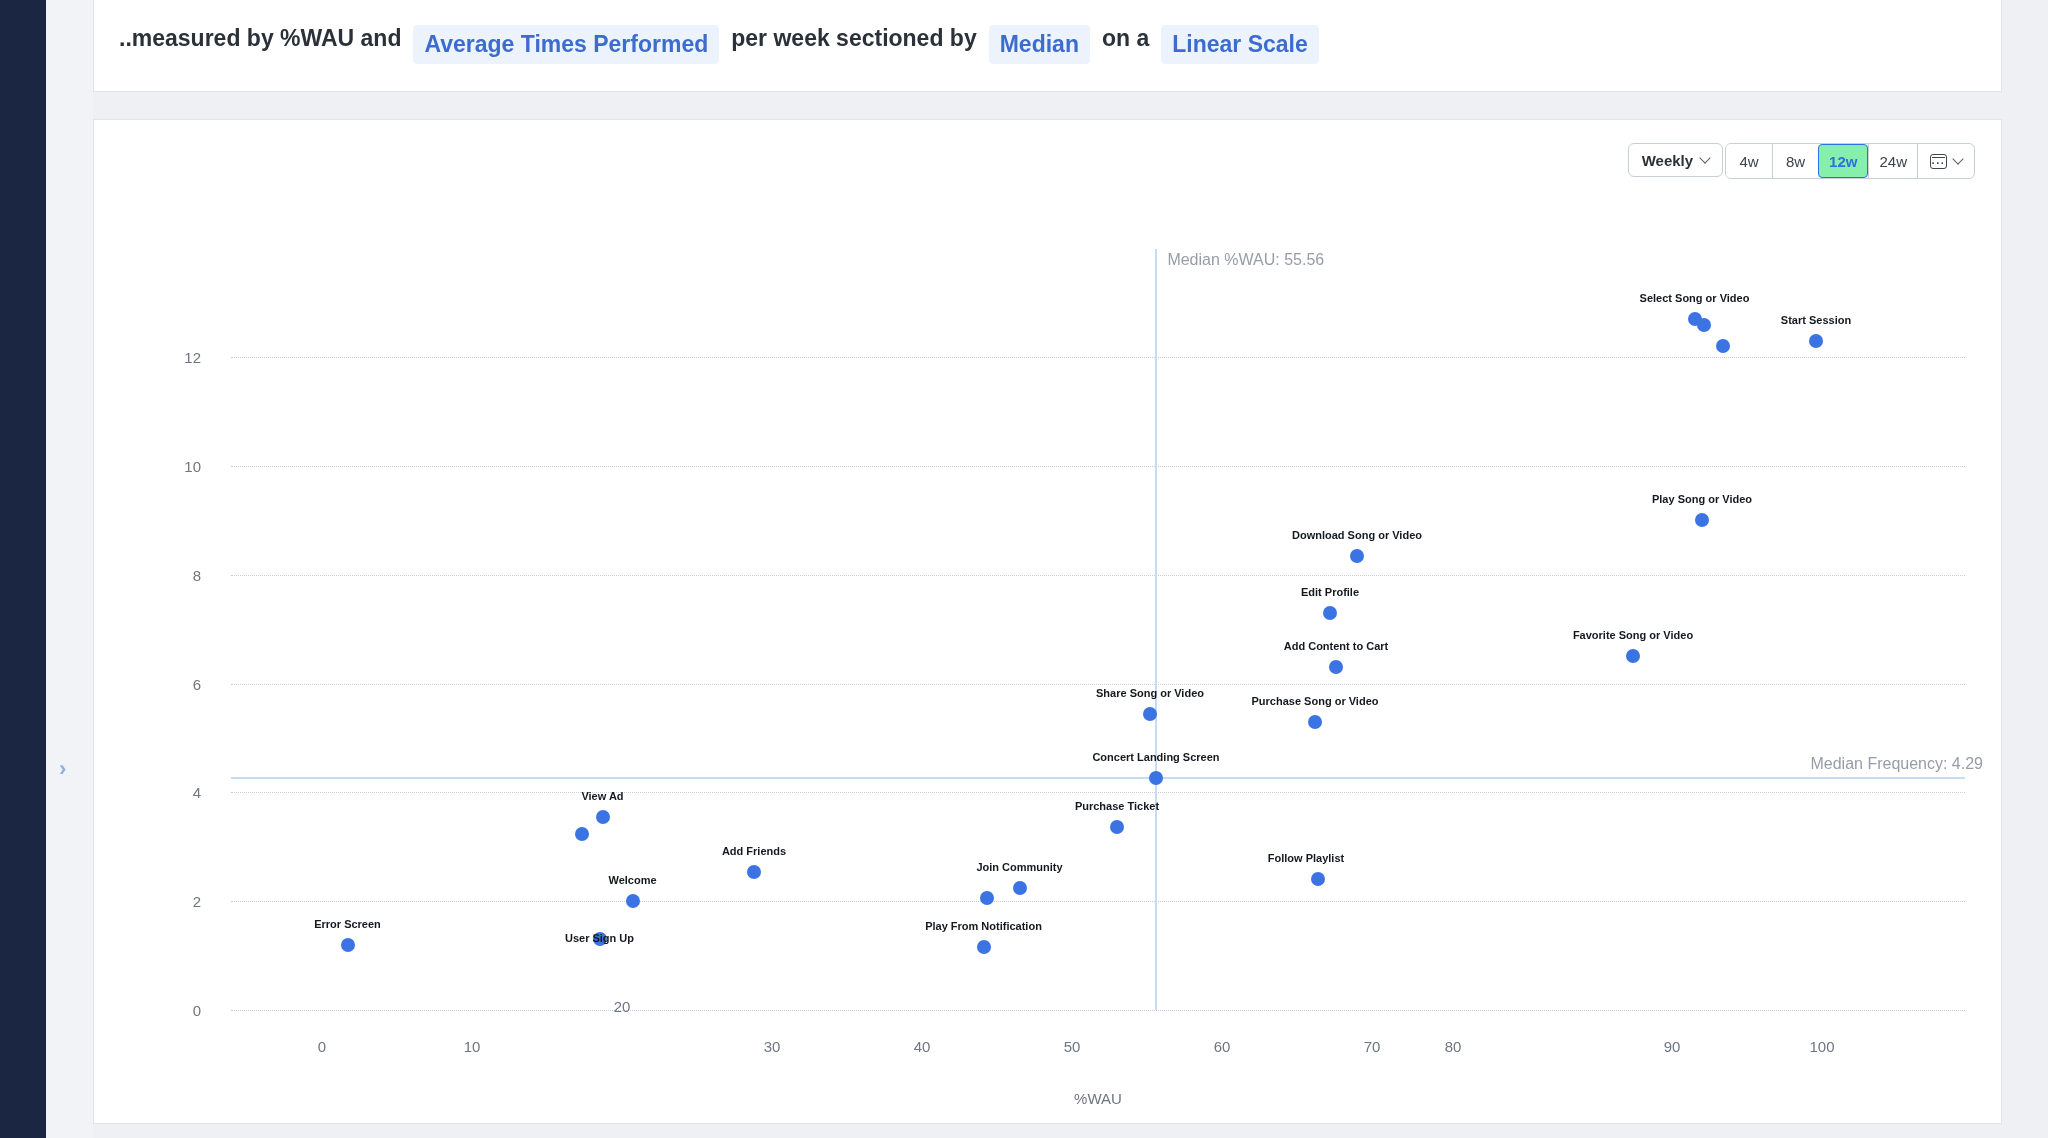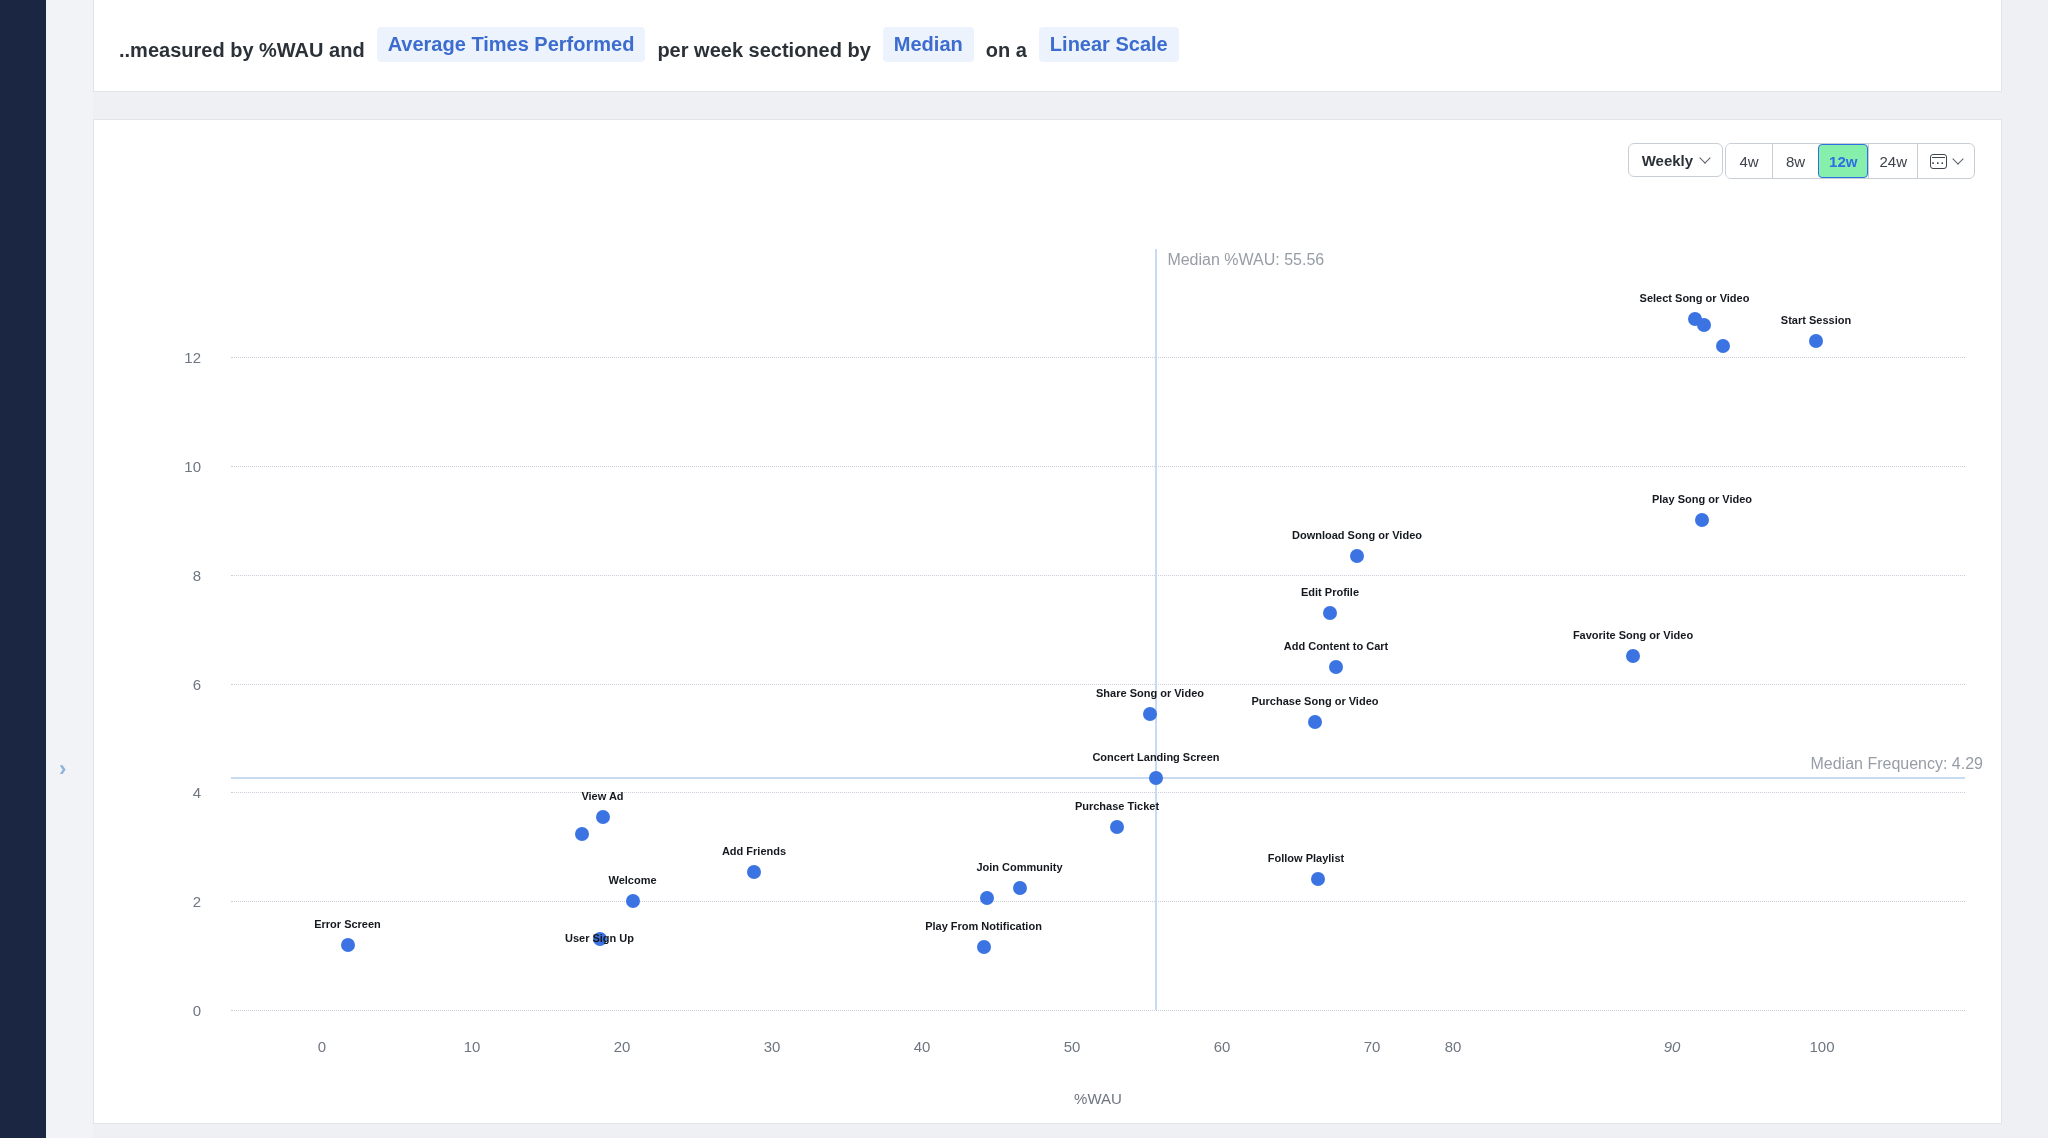--- a/index.html
+++ b/index.html
@@ -6,21 +6,21 @@
   body{font-family:"Liberation Sans", sans-serif; background:#eef0f3;}
   .page{position:relative;width:2048px;height:1138px;overflow:hidden;background:#eef0f3;}
 
   
   .sidebar{position:absolute;left:0;top:0;width:46px;height:1138px;background:#1a2642;}
   .gutter{position:absolute;left:46px;top:0;width:47px;height:1138px;background:#f2f3f6;}
   .gutter .chev{position:absolute;left:13px;top:756px;font-size:22px;color:#8fb1e0;font-weight:bold;cursor:pointer;}
 
   
   .topcard{position:absolute;left:93px;top:-4px;width:1909px;height:96px;background:#ffffff;border:1px solid #e1e4e9;box-sizing:border-box;display:flex;align-items:center;}
-  .defline{margin-left:25px;font-size:20px;font-weight:bold;color:#2b3138;display:flex;align-items:flex-end;gap:12px;white-space:nowrap;}
+  .defline{margin-left:25px;font-size:23px;font-weight:bold;color:#2b3138;display:flex;align-items:flex-start;gap:12px;white-space:nowrap;}
   .chip{background:#edf3fd;color:#3c6cce;font-weight:bold;padding:6px 11px;border-radius:4px;cursor:pointer;}
 
   
   .chartcard{position:absolute;left:93px;top:119px;width:1909px;height:1005px;background:#ffffff;border:1px solid #e1e4e9;box-sizing:border-box;}
 
   
   .controls{position:absolute;top:23px;right:26px;display:flex;align-items:flex-start;gap:2px;}
   .btn-weekly{display:flex;align-items:center;gap:8px;height:34px;padding:0 13px;border:1px solid #c9ced6;border-radius:6px;background:#fff;font-size:15px;font-weight:bold;color:#2b3138;cursor:pointer;}
   .caret{width:7px;height:7px;border-right:1.7px solid #5a616b;border-bottom:1.7px solid #5a616b;transform:rotate(45deg);margin-top:-4px;}
   .segmented{display:flex;align-items:stretch;height:34px;border:1px solid #c9ced6;border-radius:6px;overflow:hidden;background:#fff;}
@@ -91,28 +91,28 @@
         <div class="gridline" style="left: 137px; width: 1734px; top: 563.6px;"></div>
         <div class="ytick" style="left: 47px; top: 563.6px;">6</div>
         <div class="gridline" style="left: 137px; width: 1734px; top: 454.8px;"></div>
         <div class="ytick" style="left: 47px; top: 454.8px;">8</div>
         <div class="gridline" style="left: 137px; width: 1734px; top: 346px;"></div>
         <div class="ytick" style="left: 47px; top: 346px;">10</div>
         <div class="gridline" style="left: 137px; width: 1734px; top: 237.2px;"></div>
         <div class="ytick" style="left: 47px; top: 237.2px;">12</div>
         <div class="xtick" style="left: 228px; top: 918px;">0</div>
         <div class="xtick" style="left: 378px; top: 918px;">10</div>
-        <div class="xtick" style="left: 528px; top: 918px;">20</div>
+        <div class="xtick" style="left: 528px; top: 878px;">20</div>
         <div class="xtick" style="left: 678px; top: 918px;">30</div>
         <div class="xtick" style="left: 828px; top: 918px;">40</div>
         <div class="xtick" style="left: 978px; top: 918px;">50</div>
         <div class="xtick" style="left: 1128px; top: 918px;">60</div>
         <div class="xtick" style="left: 1278px; top: 918px;">70</div>
         <div class="xtick" style="left: 1359px; top: 918px;">80</div>
-        <div class="xtick" style="left: 1578px; top: 918px; font-style: italic;">90</div>
+        <div class="xtick" style="left: 1578px; top: 918px;">90</div>
         <div class="xtick" style="left: 1728px; top: 918px;">100</div>
         <div class="axis-title-x" style="left: 1004px; top: 970px;">%WAU</div>
         <div class="median-v" style="left: 1061.4px; top: 129.2px; height: 760.8px;"></div>
         <div class="median-label" style="left: 1073.4px; top: 131.2px;">Median %WAU: 55.56</div>
         <div class="median-h" style="left: 137px; width: 1734px; top: 656.624px;"></div>
         <div class="median-label" style="right: 20px; top: 634.624px;">Median Frequency: 4.29</div>
         <div class="dot" style="left: 1600.5px; top: 199.12px;"></div>
         <div class="ptlabel" style="left: 1600.5px; top: 172.12px;">Select Song or Video</div>
         <div class="dot" style="left: 1609.5px; top: 204.56px;"></div>
         <div class="dot" style="left: 1629px; top: 226.32px;"></div>

